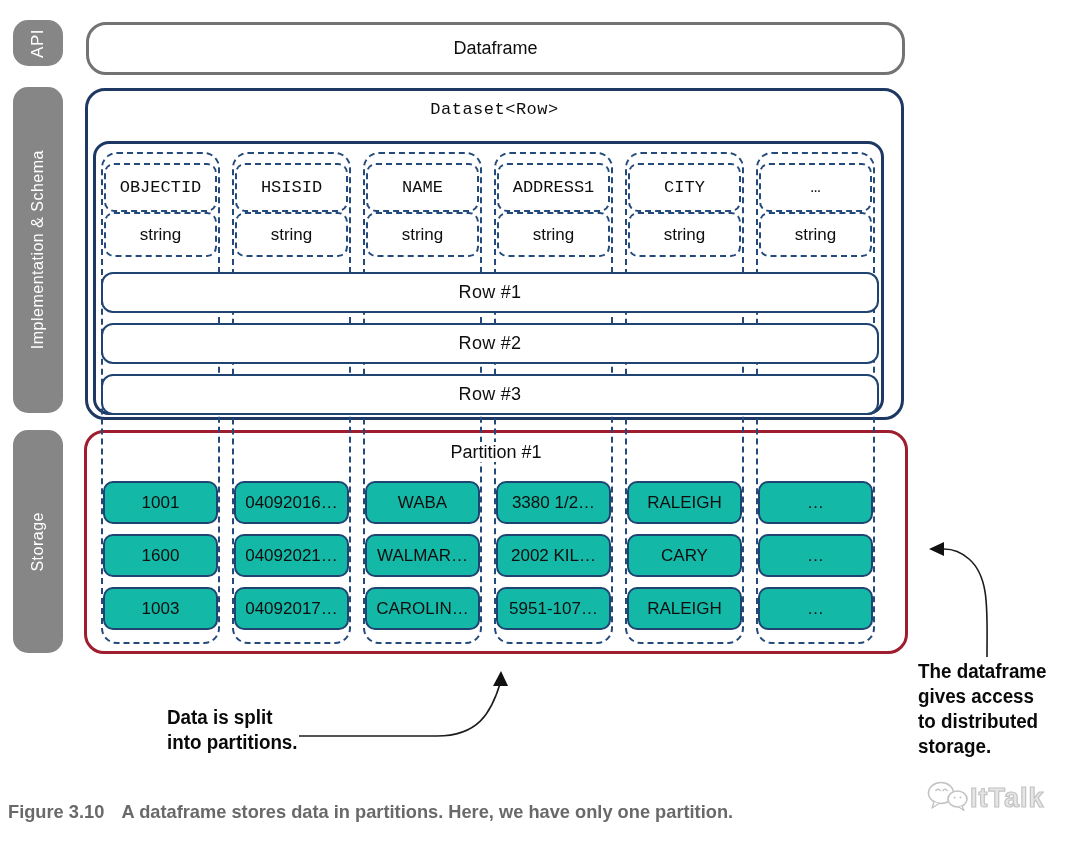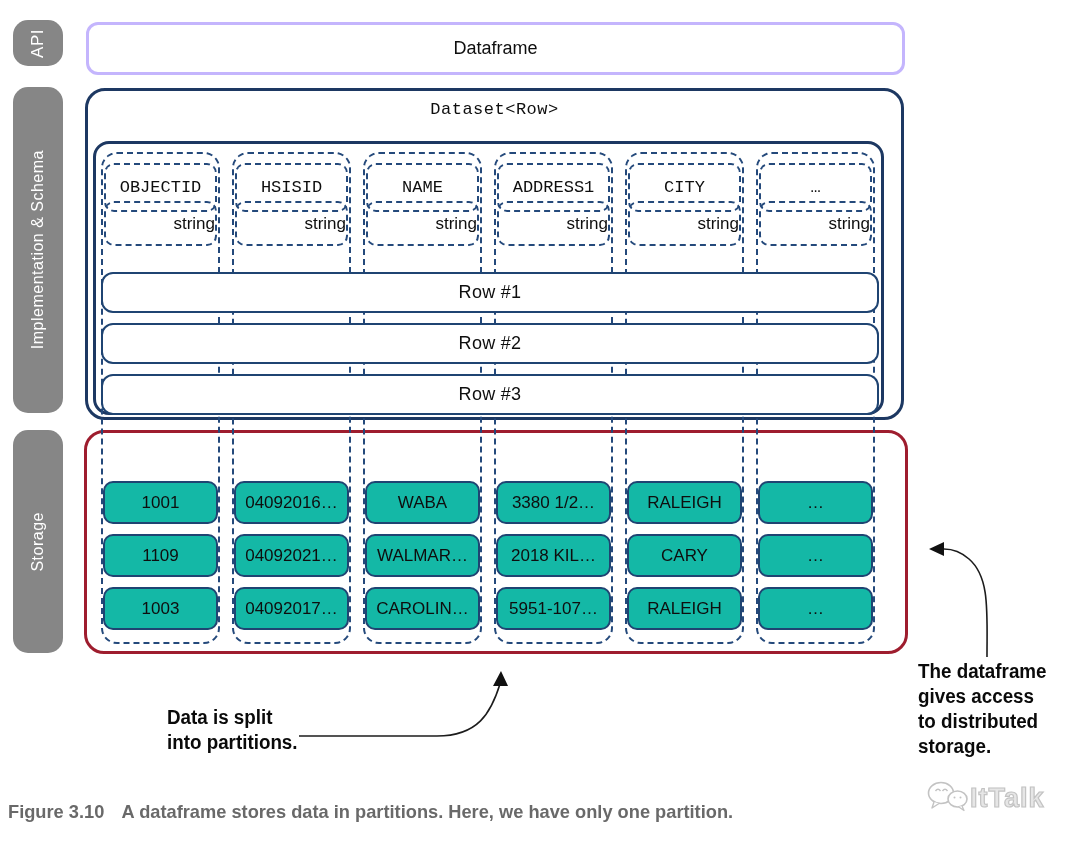--- a/index.html
+++ b/index.html
@@ -11,37 +11,37 @@
               display:flex;align-items:center;justify-content:center;}
   .side-label span{writing-mode:vertical-rl;transform:rotate(180deg);
                    color:#fff;font-size:16px;letter-spacing:.5px;white-space:nowrap;}
   #api-box{left:13px;top:20px;width:50px;height:46px;}
   #api-box span{font-size:17px;}
   #impl-box{left:13px;top:87px;width:50px;height:326px;}
   #storage-box{left:13px;top:430px;width:50px;height:223px;}
 
   
   .frame{position:absolute;background:transparent;z-index:1;}
-  #dataframe-box{left:86px;top:22px;width:813px;height:47px;border:3px solid #c4b5fd;
-                 border-radius:12px;display:flex;align-items:center;justify-content:center;
+  #dataframe-box{left:86px;top:22px;width:813px;height:47px;border:3px solid #737373;
+                 border-radius:20px;display:flex;align-items:center;justify-content:center;
                  font-size:18px;}
   #dataset-box{left:85px;top:88px;width:813px;height:326px;border:3px solid #1D3862;border-radius:20px;}
   #inner-box{left:93px;top:141px;width:785px;height:268px;border:3px solid #1D3862;border-radius:16px;}
   #red-box{left:84px;top:430px;width:818px;height:218px;border:3px solid #9E1D2E;border-radius:20px;}
 
   #dataset-label{position:absolute;left:85px;top:100px;width:819px;text-align:center;
                  font-family:"Liberation Mono",monospace;font-size:17px;letter-spacing:.5px;z-index:2;}
 
   
   .col{position:absolute;top:152px;width:119px;height:492px;z-index:2;}
   .tube{position:absolute;left:0;top:0;right:0;bottom:0;border:2.5px dashed #24497B;border-radius:16px;}
   .hdr,.typ{position:absolute;left:3px;right:3px;border:2.5px dashed #24497B;border-radius:10px;
             display:flex;align-items:center;justify-content:center;font-size:17px;background:transparent;}
   .hdr{top:11px;height:45px;font-family:Liberation Mono, monospace;}
-  .typ{top:49px;height:41px;justify-content:flex-end;}
+  .typ{top:60px;height:41px;}
   .cell{position:absolute;left:2px;right:2px;height:39px;border:2.5px solid #1F4472;border-radius:10px;
         background:#14b8a6;display:flex;align-items:center;justify-content:center;font-size:17px;}
   .cell.r1{top:329px}.cell.r2{top:382px}.cell.r3{top:435px}
   #col1{left:101px}#col2{left:232px}#col3{left:363px}#col4{left:494px}#col5{left:625px}#col6{left:756px}
 
   
   .rowbar{position:absolute;left:101px;width:774px;height:37px;border:2.5px solid #1F4472;
           border-radius:12px;background:#fff;z-index:3;display:flex;align-items:center;
           justify-content:center;font-size:18px;letter-spacing:.3px;}
   #row1{top:272px}#row2{top:323px}#row3{top:374px}
@@ -93,21 +93,21 @@
     <div class="hdr">
         <span>OBJECTID</span>
       </div>
     <div class="typ">
         <span>string</span>
       </div>
     <div class="cell r1">
         <span>1001</span>
       </div>
     <div class="cell r2">
-        <span>1109</span>
+        <span>1600</span>
       </div>
     <div class="cell r3">
         <span>1003</span>
       </div>
   </div>
 
   <div class="col" id="col2">
     <div class="tube"></div>
     <div class="hdr">
         <span>HSISID</span>
@@ -150,21 +150,21 @@
     <div class="hdr">
         <span>ADDRESS1</span>
       </div>
     <div class="typ">
         <span>string</span>
       </div>
     <div class="cell r1">
         <span>3380 1/2…</span>
       </div>
     <div class="cell r2">
-        <span>2018 KIL…</span>
+        <span>2002 KIL…</span>
       </div>
     <div class="cell r3">
         <span>5951-107…</span>
       </div>
   </div>
 
   <div class="col" id="col5">
     <div class="tube"></div>
     <div class="hdr">
         <span>CITY</span>
@@ -206,20 +206,23 @@
       <span>Row #1</span>
     </div>
   <div class="rowbar" id="row2">
       <span>Row #2</span>
     </div>
   <div class="rowbar" id="row3">
       <span>Row #3</span>
     </div>
 
   <div class="frame" id="red-box"></div>
+  <div id="partition-label">
+    <span>Partition #1</span>
+  </div>
 
   <div class="note" id="note-left">
     <div>Data is split</div>
     <div>into partitions.</div>
   </div>
   <div class="note" id="note-right">
     <div>The dataframe</div>
     <div>gives access</div>
     <div>to distributed</div>
     <div>storage.</div>

